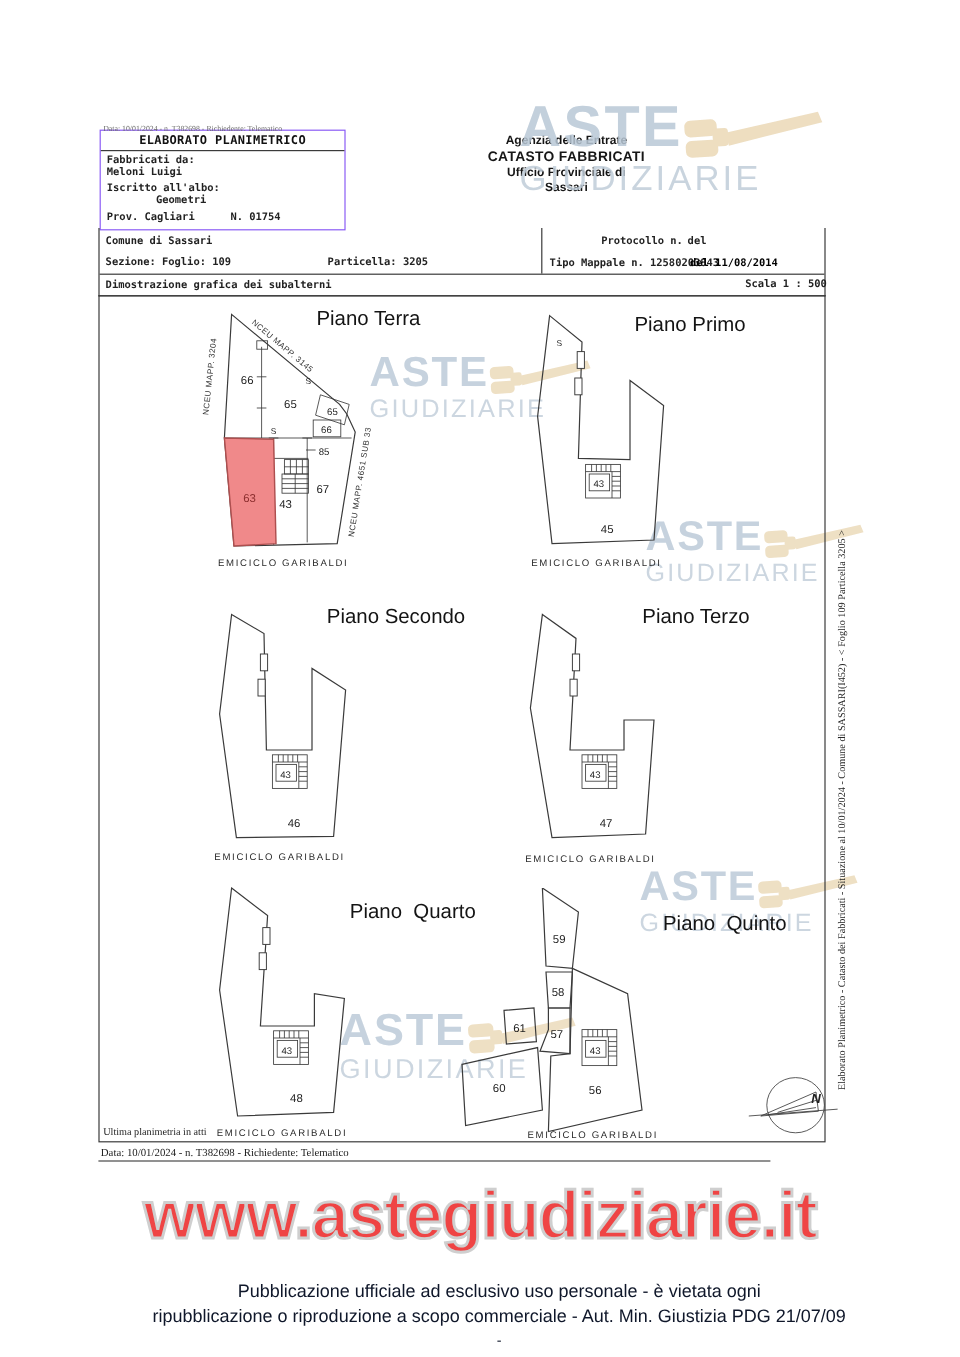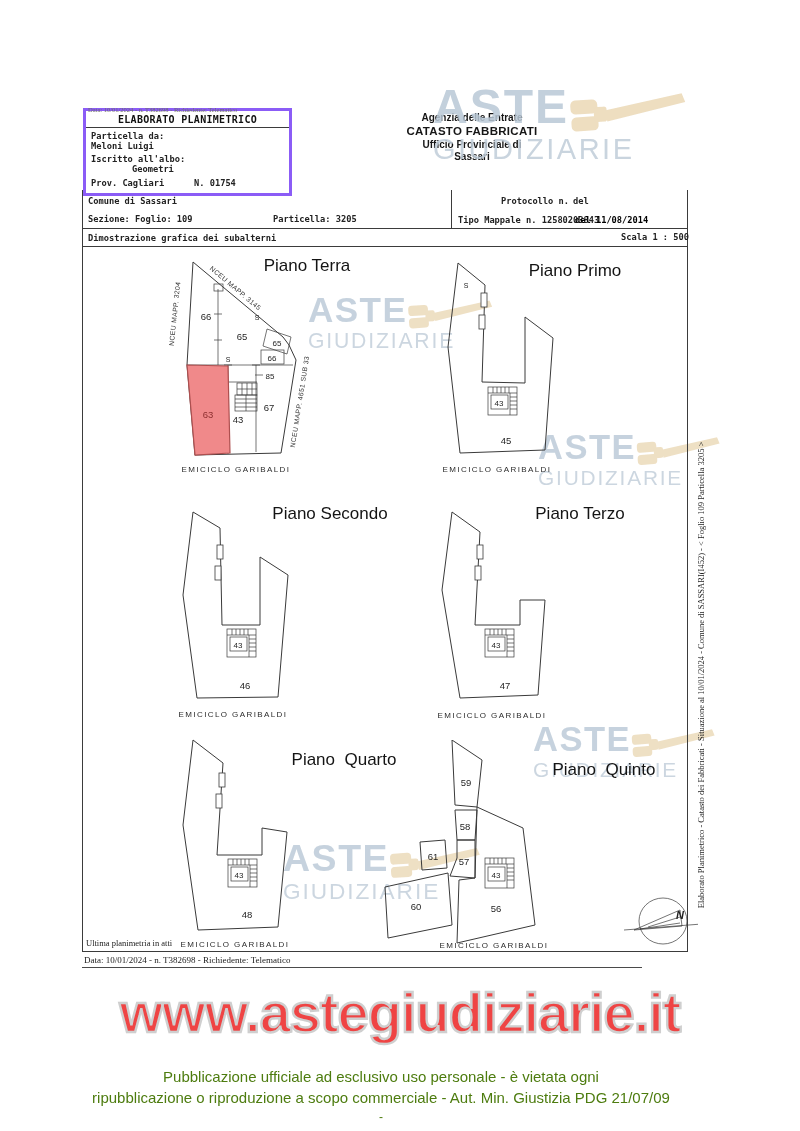--- a/index.html
+++ b/index.html
@@ -1,21 +1,21 @@
 <!DOCTYPE html>
 <html><head>
 <meta charset="utf-8">
 <style>
   html,body{margin:0;padding:0;background:#ffffff;}
   .page{position:relative;width:800px;height:1131px;background:#fff;overflow:hidden;
         font-family:"Liberation Sans",sans-serif;color:#1c1c1c;}
   .abs{position:absolute;}
 
   
-  .hl-box{left:83px;top:108px;width:203px;height:82px;border:3px solid #8b5cf6;}
+  .hl-box{left:83px;top:108px;width:203px;height:82px;border:1px solid #8b5cf6;}
   .hl-title-strip{position:absolute;left:0;top:0;width:100%;height:16px;border-bottom:1px solid #3b3b3b;overflow:visible;}
   .hl-overlay{position:absolute;left:2px;top:-5px;font-size:6.5px;color:#6b6b6b;white-space:nowrap;
               font-family:"Liberation Serif",serif;}
   .hl-title{position:absolute;left:0;top:3px;width:100%;text-align:center;
             font-family:"DejaVu Sans Mono",monospace;font-weight:bold;font-size:10px;letter-spacing:0.3px;color:#111;}
   .hl-field{position:absolute;font-family:"DejaVu Sans Mono",monospace;font-weight:bold;font-size:8.7px;color:#222;white-space:nowrap;}
 
   
   .agency{left:392px;top:112px;width:160px;text-align:center;color:#161616;}
   .agency .a1{font-size:10px;font-weight:bold;}
@@ -56,33 +56,33 @@
   .side-caption{left:701px;top:675px;width:556px;transform:translate(-50%,-50%) rotate(-90deg);
                 text-align:center;font-family:"Liberation Serif",serif;font-size:8.5px;color:#242424;white-space:nowrap;}
 
   .ultima{left:86px;top:938px;font-family:"Liberation Serif",serif;font-size:8.5px;color:#222;}
   .foot-data{left:84px;top:955px;font-family:"Liberation Serif",serif;font-size:9px;color:#222;}
   .foot-rule{left:82px;top:967px;width:560px;height:0;border-top:1px solid #4a4a4a;}
   .foot-totale{left:84px;top:972px;font-family:"Liberation Serif",serif;font-size:9px;color:#222;}
 
   .url-wm{left:400px;top:980px;transform:translateX(-50%);font-size:56px;font-weight:bold;
           letter-spacing:-1px;color:#ef4444;-webkit-text-stroke:2.4px #cfcfcf;white-space:nowrap;}
-  .pub-line{left:381px;transform:translateX(-50%);font-size:15px;color:#4d7c0f;white-space:nowrap;text-align:center;}
+  .pub-line{left:416px;transform:translateX(-50%);font-size:15px;color:#0f172a;white-space:nowrap;text-align:center;}
 </style>
 </head>
 <body>
 
 <div class="page">
 
   <div class="abs hl-box">
     <div class="hl-title-strip">
       <div class="hl-overlay">Data: 10/01/2024 - n. T382698 - Richiedente: Telematico</div>
       <div class="hl-title">ELABORATO PLANIMETRICO</div>
     </div>
-    <div class="hl-field" style="left:5px;top:20px;">Particella da:</div>
+    <div class="hl-field" style="left:5px;top:20px;">Fabbricati da:</div>
     <div class="hl-field" style="left:5px;top:30px;">Meloni Luigi</div>
     <div class="hl-field" style="left:5px;top:43px;">Iscritto all'albo:</div>
     <div class="hl-field" style="left:5px;top:53px;padding-left:41px;">Geometri</div>
     <div class="hl-field" style="left:5px;top:67px;">Prov. Cagliari</div>
     <div class="hl-field" style="left:108px;top:67px;">N. 01754</div>
   </div>
 
   <div class="abs agency">
     <div class="a1">Agenzia delle Entrate</div>
     <div class="a2">CATASTO FABBRICATI</div>

